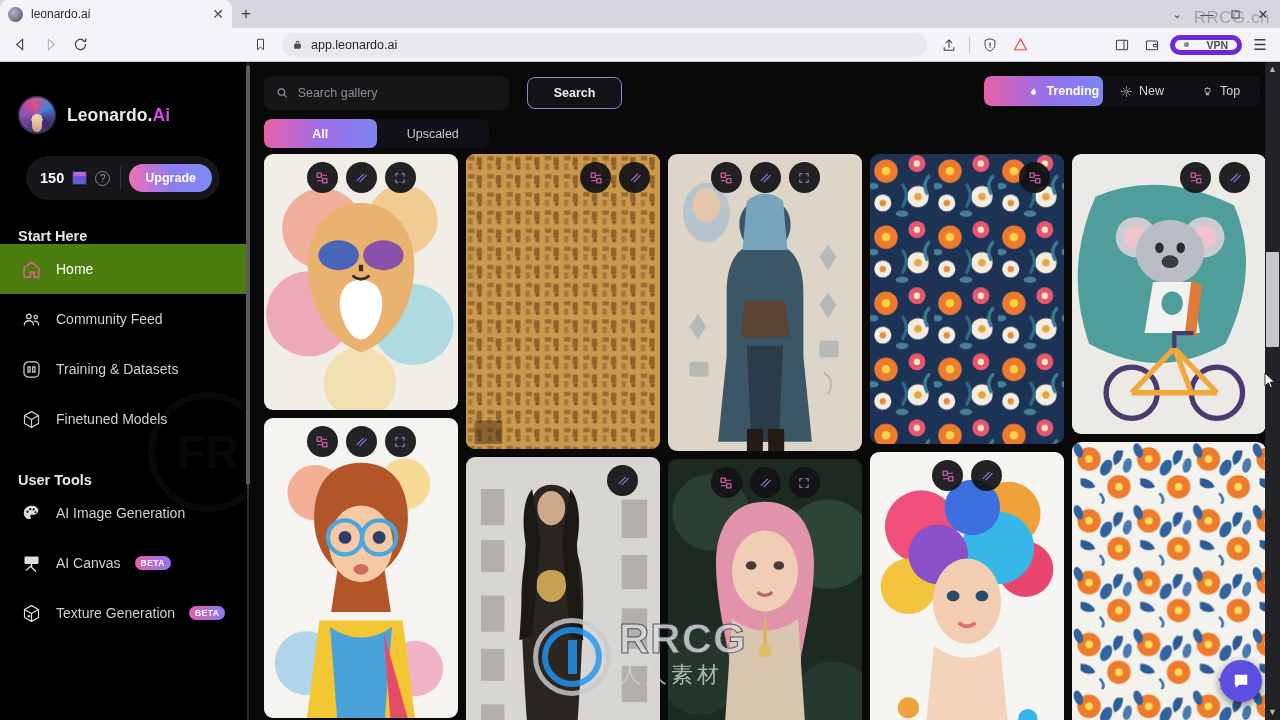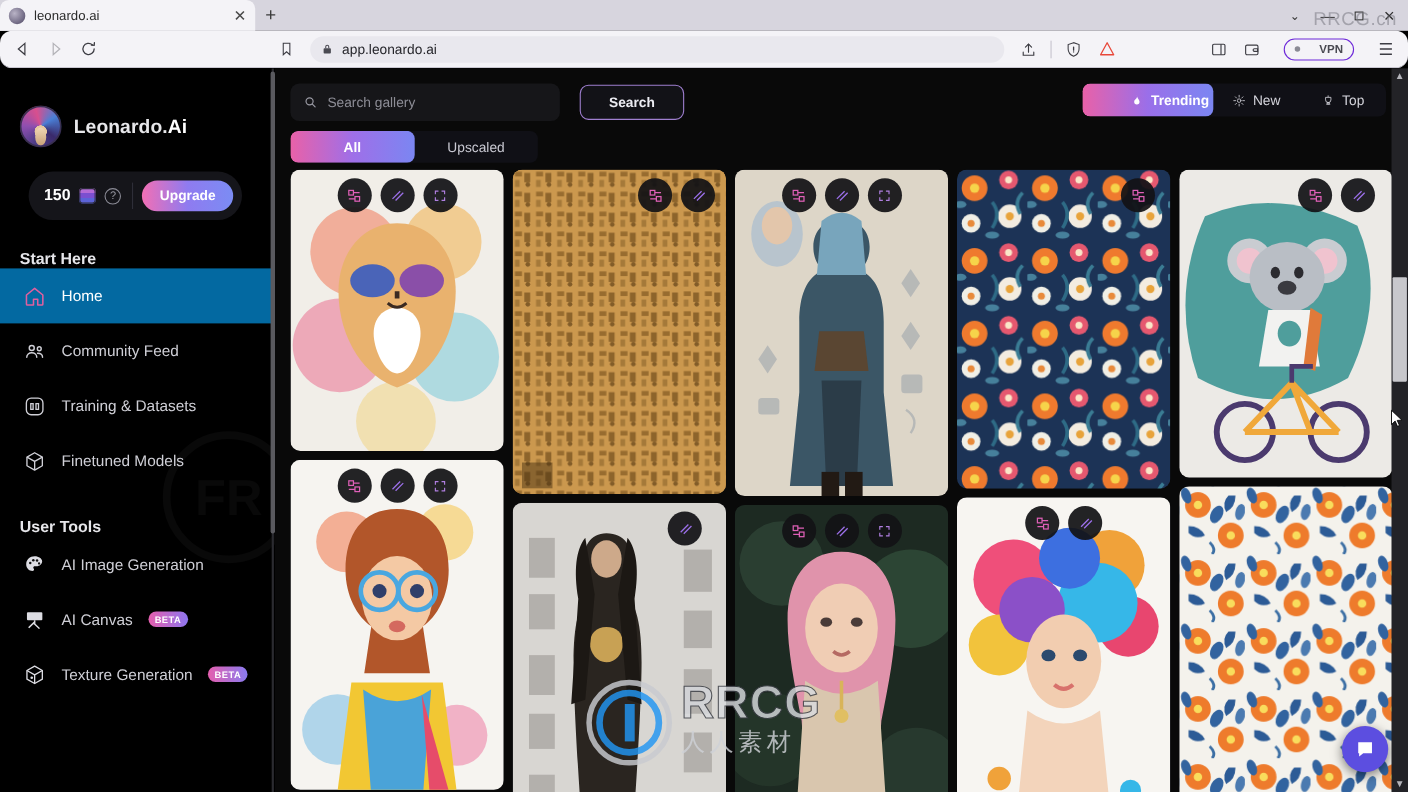--- a/index.html
+++ b/index.html
@@ -42,21 +42,21 @@
   }
   .winctl span {
     width: 26px; height: 26px; display:flex; align-items:center; justify-content:center;
     font-size: 13px; color: #303030;
   }
   .chev-big { font-size: 11px; color:#3a3a3a; width:30px; height:28px;
               display:flex;align-items:center;justify-content:center; }
 
   .toolbar {
     height: 34px; background: #f4f3f7; display: flex; align-items: center;
-    gap: 2px; padding: 0 6px; border-bottom: 1px solid #c9c7d1; border-radius: 11px;
+    gap: 2px; padding: 0 6px; border-bottom: 1px solid #c9c7d1;
   }
   .tbtn {
     width: 28px; height: 28px; display:flex; align-items:center; justify-content:center;
     color: #3c3c43; flex: 0 0 auto;
   }
   .tbtn.dim { opacity: .35; }
   .urlbar {
     flex: 1 1 auto; height: 24px; background: #e9e8ee; border-radius: 12px;
     display: flex; align-items: center; padding: 0 10px; gap: 8px;
     margin: 0 6px; min-width: 0;
@@ -83,21 +83,21 @@
       conic-gradient(from 200deg, #4d3c86, #8f4fb0, #d84f8e, #4a7fd6, #3a2a6b, #4d3c86);
     position: relative; overflow: hidden;
     box-shadow: inset 0 0 0 1.5px #3a3050;
   }
   .brand-logo::after{
     content:""; position:absolute; left:50%; top:52%; width:10px; height:16px;
     transform: translateX(-50%); border-radius: 50% 50% 45% 45%;
     background: linear-gradient(#f0d7b4, #caa37a);
   }
   .brand-name { font-size: 17.5px; font-weight: 700; letter-spacing: .1px; }
-  .brand-name .ai { color: #ffffff; }
+  .brand-name .ai { color: #d946ef; }
 
   .credit-pill {
     margin: 22px 0 0 26px; width: 194px; height: 44px; border-radius: 22px;
     background: #15151a; display: flex; align-items: center; padding: 0 8px 0 14px;
     gap: 8px;
   }
   .credit-num { font-size: 14.5px; font-weight: 700; color:#fff; }
   .coin-icon {
     width: 15px; height: 14px; border-radius: 3px;
     background: linear-gradient(#b46bd6 0 32%, #7b4fd0 33% 64%, #5c63d8 65% 100%);
@@ -117,21 +117,21 @@
 
   .sect-label {
     font-size: 14.5px; font-weight: 700; color: #e6e6ea;
     padding: 28px 0 0 18px;
   }
   .nav-item {
     height: 50px; display: flex; align-items: center; gap: 14px;
     padding-left: 20px; color: #cfcfd6; font-size: 14px;
     position: relative;
   }
-  .nav-item.active { background: #0369a1; color: #fff; }
+  .nav-item.active { background: #4d7c0f; color: #fff; }
   .nav-item.active::after{
     content:""; position:absolute; right:0; top:0; bottom:0; width:2px; background:#1d1d24;
   }
   .nav-ico { width: 22px; height: 22px; flex:0 0 auto; color:#cfcfd6;
              display:flex; align-items:center; justify-content:center; }
   .nav-item.active .nav-ico { color: #e0609f; }
   .badge {
     font-size: 8.5px; font-weight: 700; color: #fff; padding: 2px 6px;
     border-radius: 8px; letter-spacing: .4px;
   }
@@ -374,21 +374,21 @@
         <rect x="3" y="4" width="14" height="12" rx="1.5"></rect>
           <path d="M12.5 4v12"></path>
       </svg>
     </div>
     <div class="tbtn">
       <svg viewBox="0 0 20 20" width="16" height="16" fill="none" stroke="currentColor" stroke-width="1.3">
         <rect x="3" y="5" width="14" height="11" rx="1.6"></rect>
         <path d="M13 9.2h3.6v3H13a1.5 1.5 0 0 1 0-3Z"></path>
       </svg>
     </div>
-    <div style="display:flex;align-items:center;gap:17px;border:1px solid #6d28d9;border-radius:11px;height:20px;padding:0 9px;margin:0 13px">
+    <div style="display:flex;align-items:center;gap:17px;border:5px solid #6d28d9;border-radius:11px;height:20px;padding:0 9px;margin:0 2px">
       <span style="width:5px;height:5px;border-radius:50%;background:#8a8a94"></span>
       <span style="font-size:10.5px;color:#4a4a52;font-weight:600">VPN</span>
     </div>
     <div class="tbtn" style="font-size:15px">☰</div>
   </div>
 
   <div class="viewport">
 
     <div class="sidebar">
       <div class="ghost-wm">FR</div>

